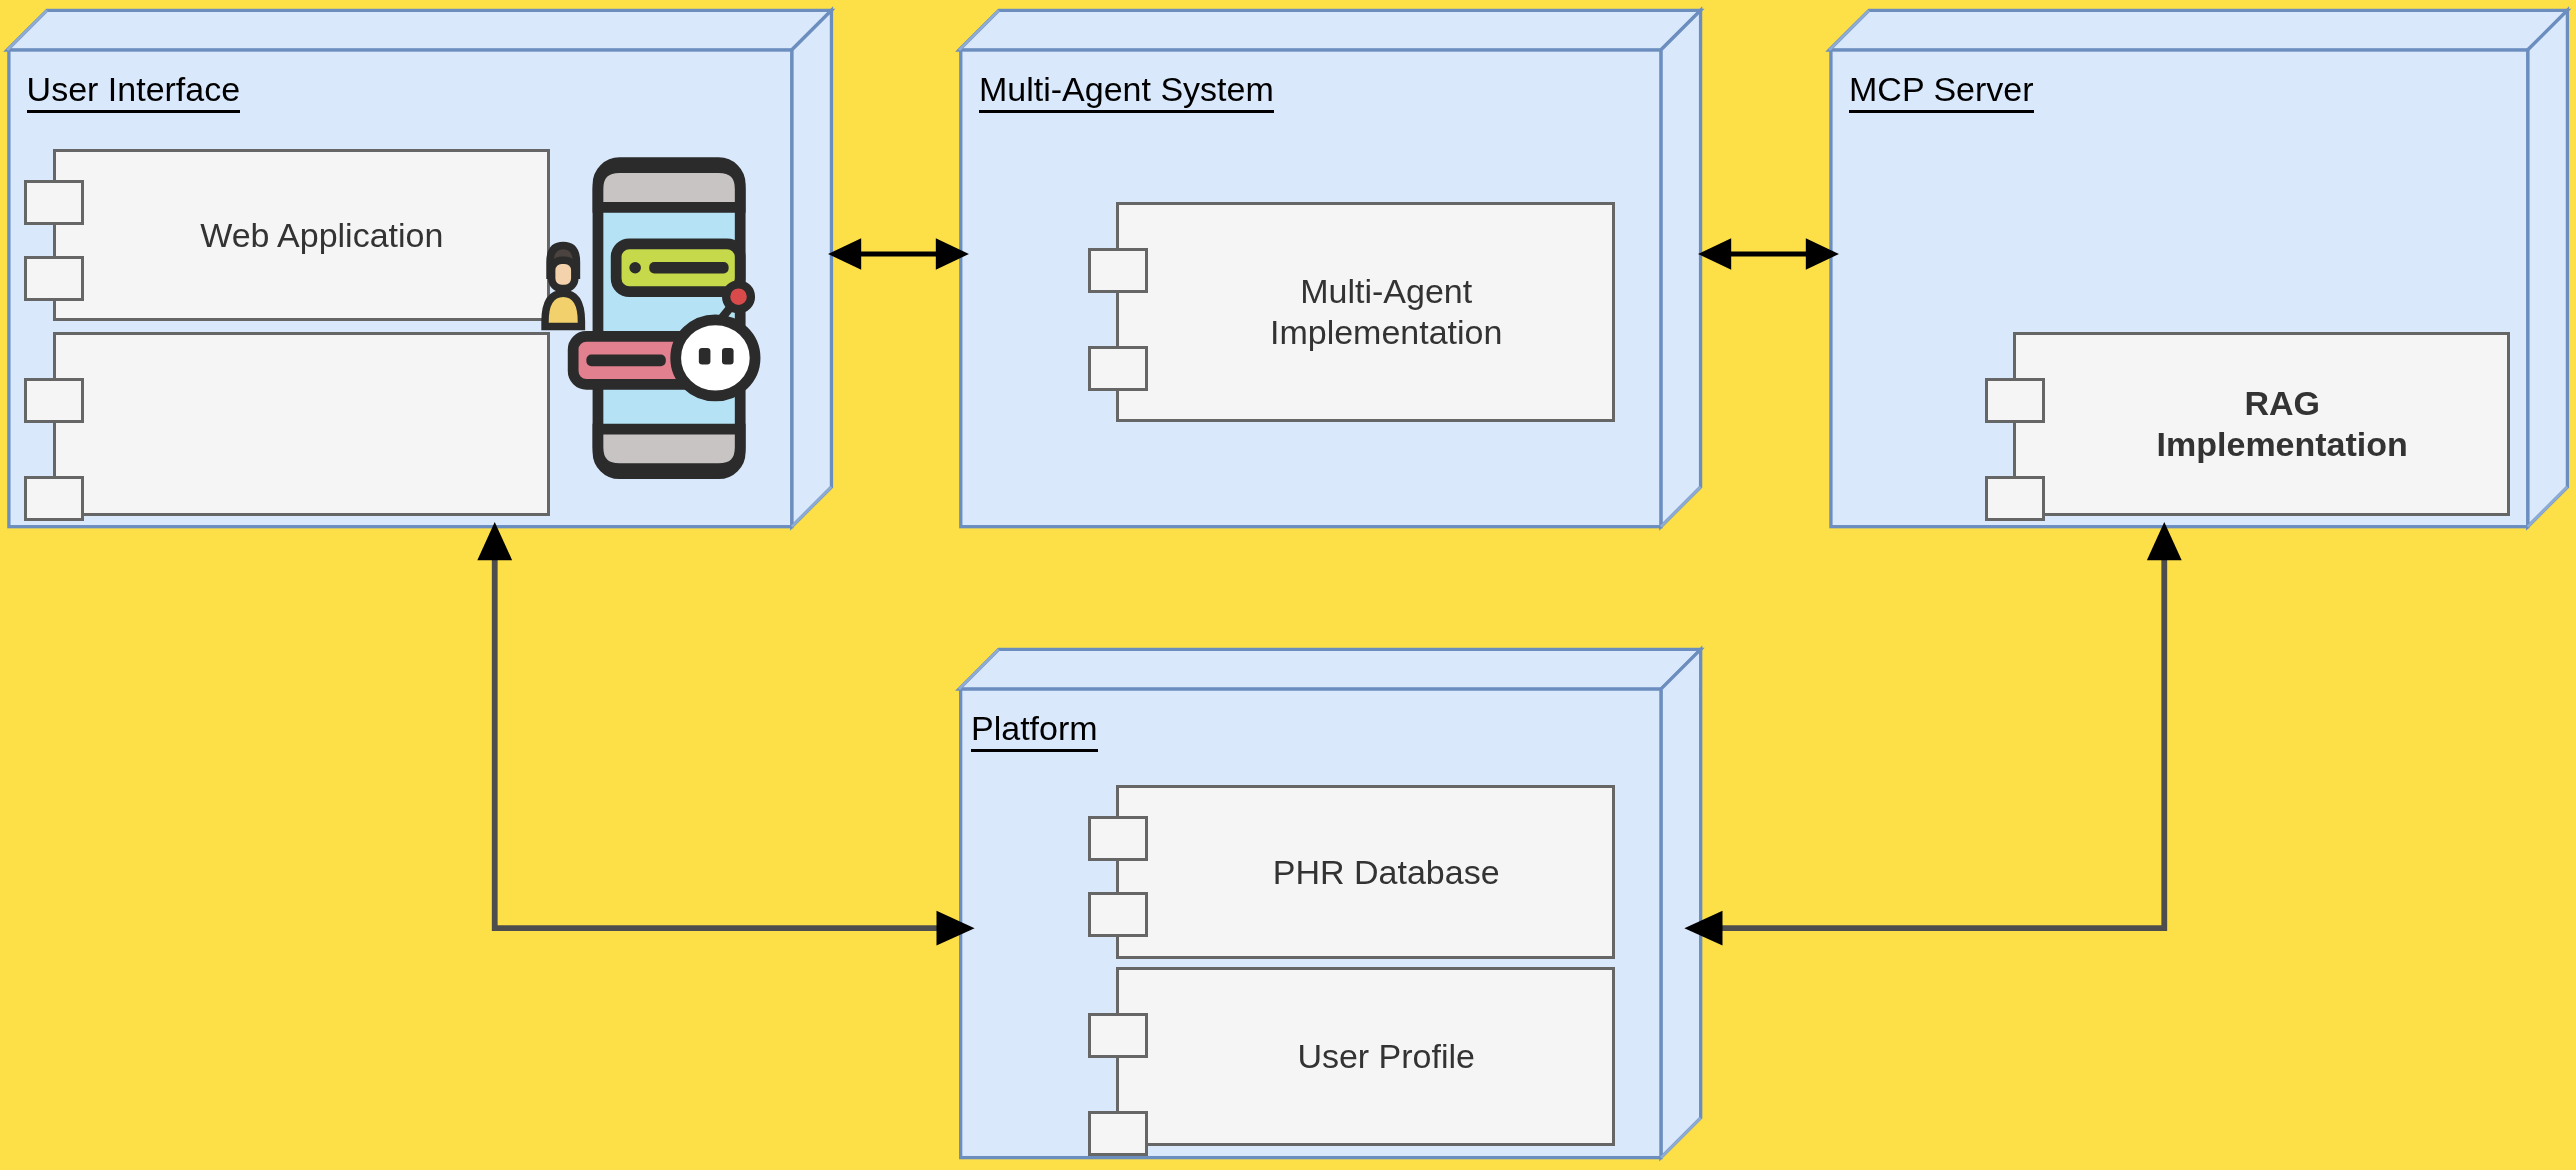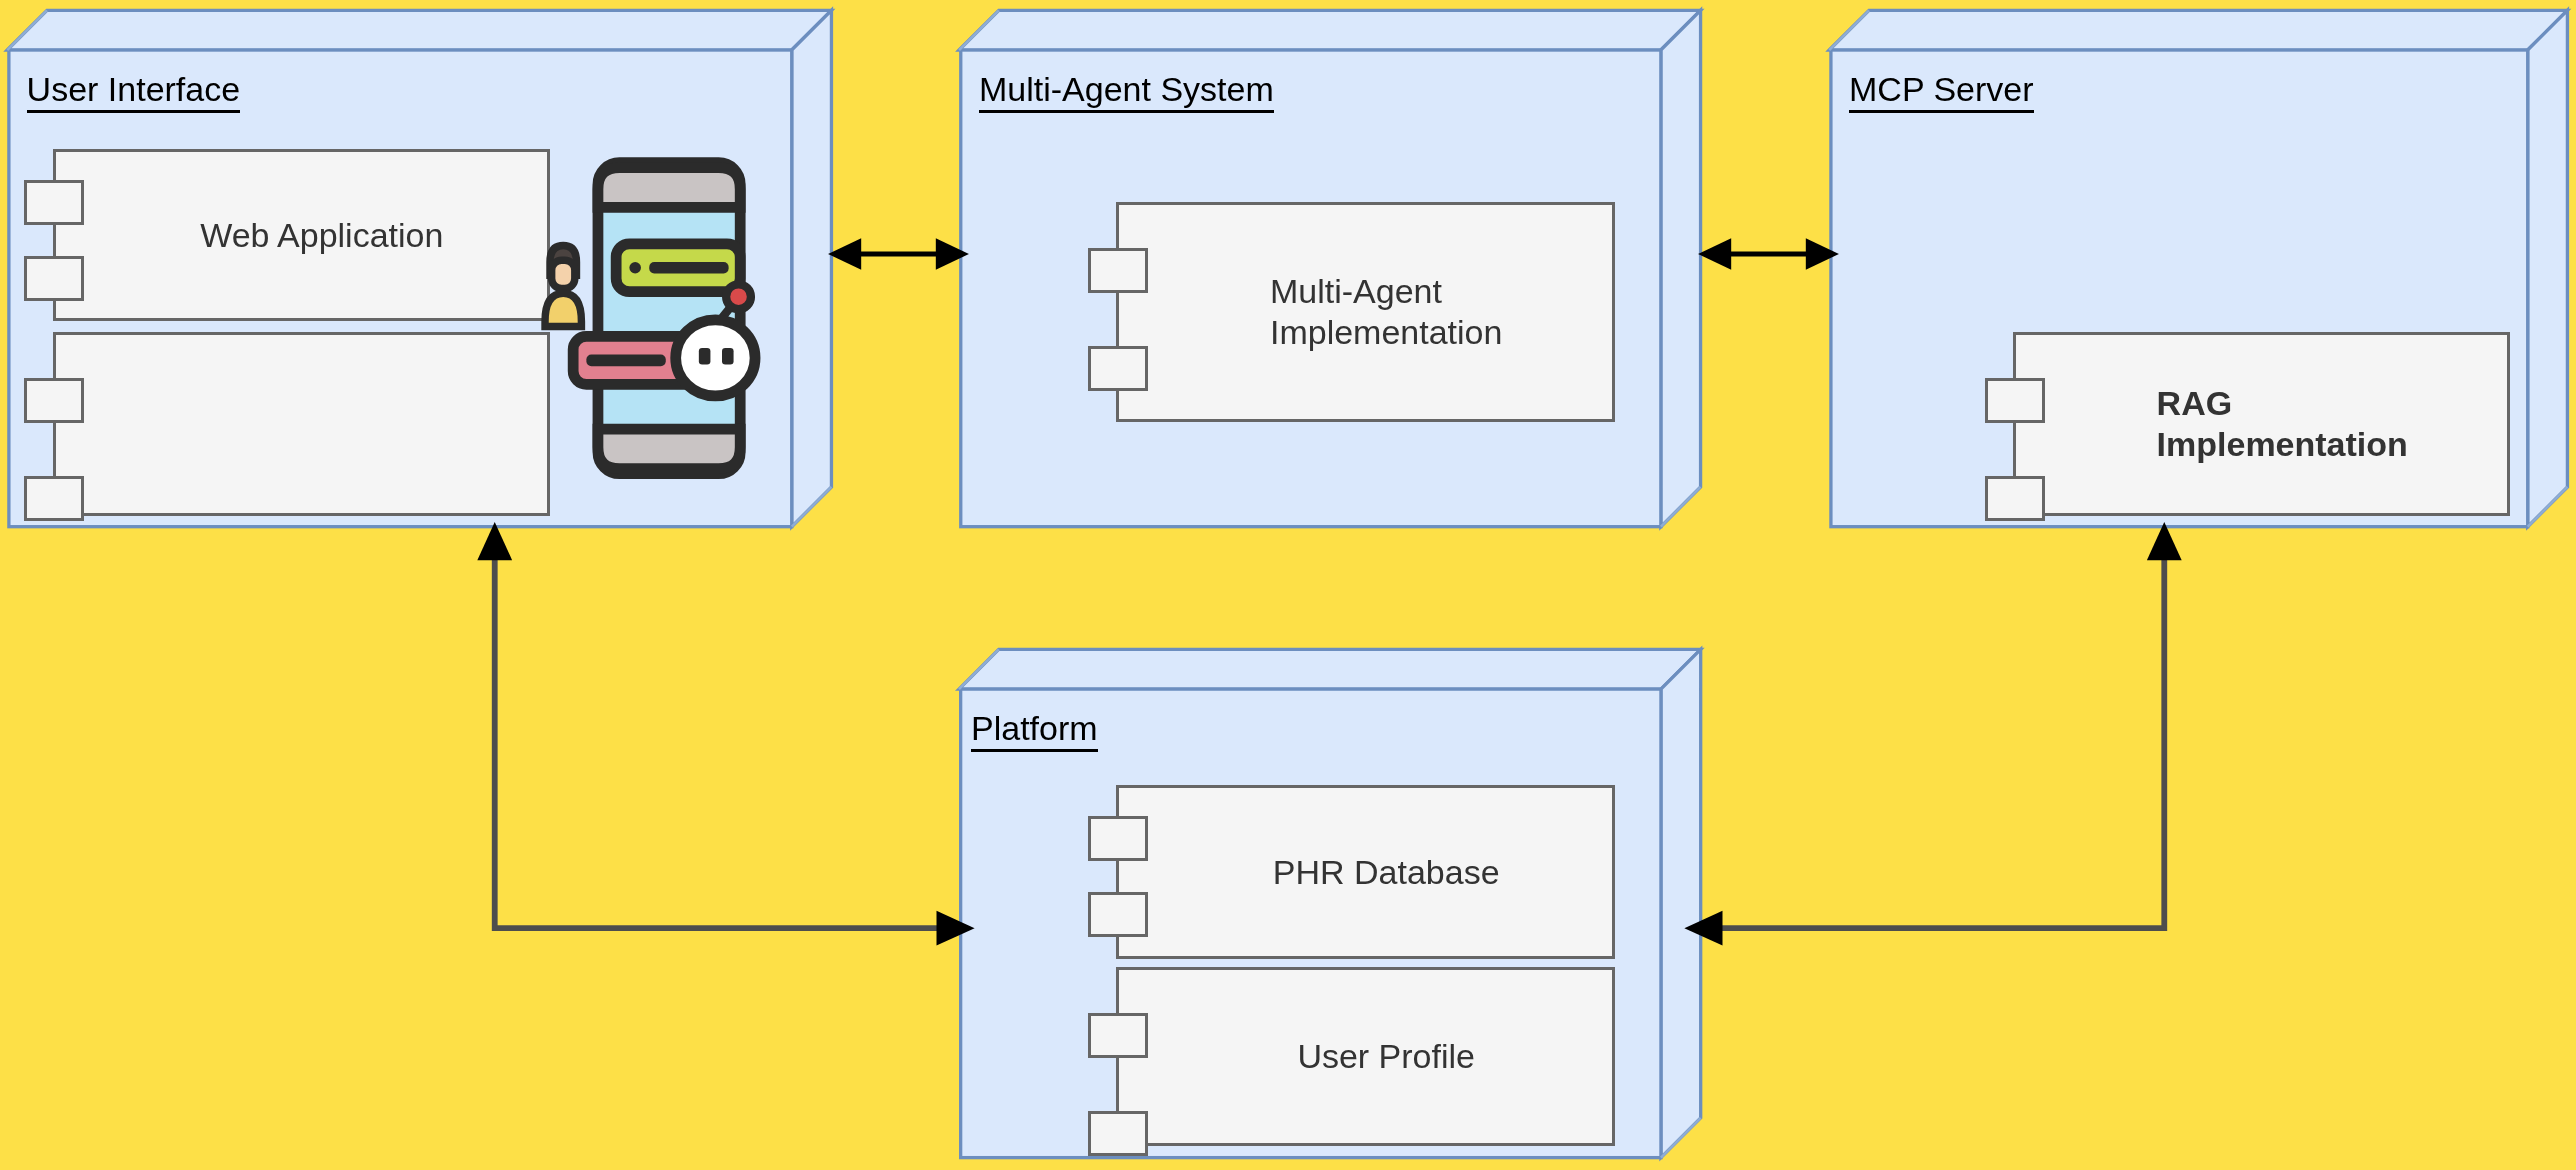--- a/index.html
+++ b/index.html
@@ -47,21 +47,21 @@
     border: 3.3px solid #666666;
     box-sizing: border-box;
     display: flex;
     align-items: center;
     justify-content: center;
   }
   .component .clabel {
     font-size: 34px;
     line-height: 1.18;
     color: #333333;
-    text-align: left;
+    text-align: center;
     padding: 0 11.6px 0 53px;
     white-space: pre-line;
   }
   .component .tab {
     position: absolute;
     width: 60px;
     height: 45px;
     background: #f5f5f5;
     border: 3.3px solid #666666;
     box-sizing: border-box;

